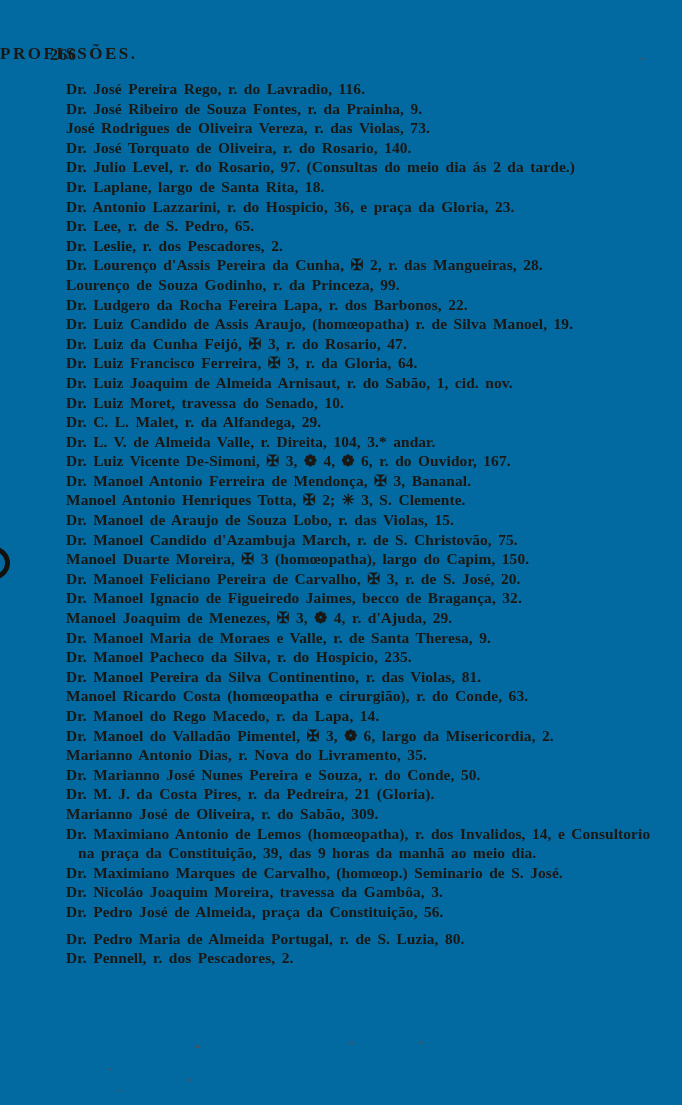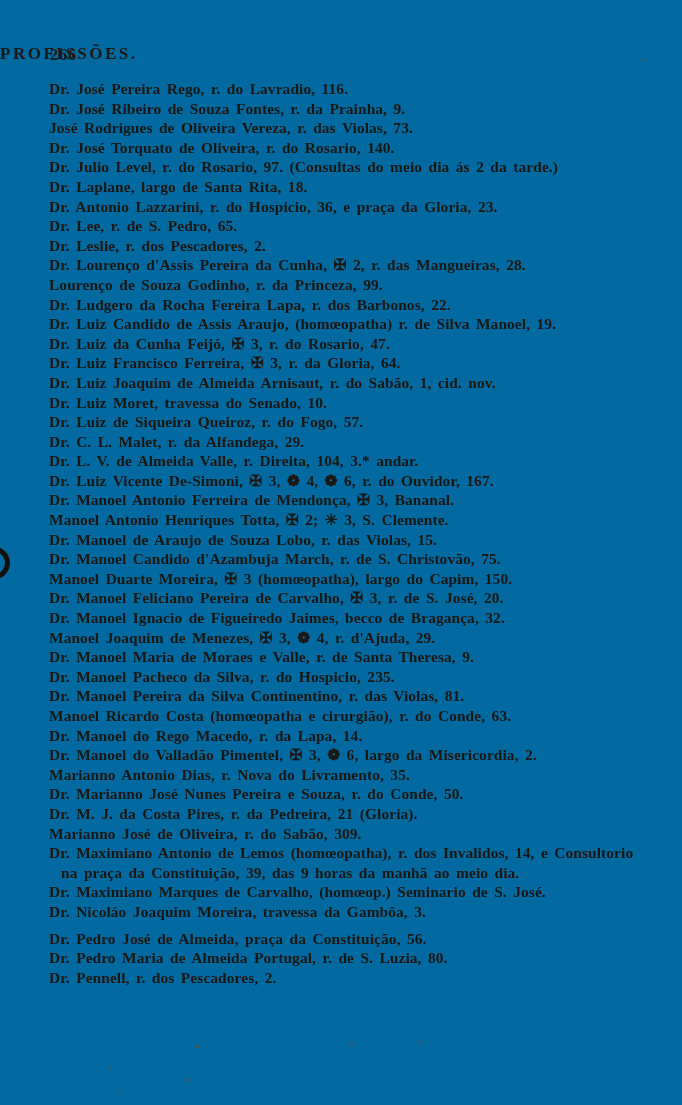--- a/index.html
+++ b/index.html
@@ -37,21 +37,21 @@
     right: 0;
     top: 0;
     text-align: left;
     font-weight: 700;
     font-size: 17px;
     letter-spacing: 2.5px;
   }
   .entries {
     position: absolute;
     top: 79px;
-    left: 49px;
+    left: 66px;
     width: 600px;
   }
   .entry {
     margin: 0;
     padding-left: 12px;
     text-indent: -12px;
     font-size: 15.4px;
     line-height: 19.6px;
     font-weight: 700;
     word-spacing: 2.5px;
@@ -102,21 +102,20 @@
       <p class="entry">Dr. Lee, r. de S. Pedro, 65.</p>
       <p class="entry">Dr. Leslie, r. dos Pescadores, 2.</p>
       <p class="entry">Dr. Lourenço d'Assis Pereira da Cunha, ✠ 2, r. das Mangueiras, 28.</p>
       <p class="entry">Lourenço de Souza Godinho, r. da Princeza, 99.</p>
       <p class="entry">Dr. Ludgero da Rocha Fereira Lapa, r. dos Barbonos, 22.</p>
       <p class="entry">Dr. Luiz Candido de Assis Araujo, (homœopatha) r. de Silva Manoel, 19.</p>
       <p class="entry">Dr. Luiz da Cunha Feijó, ✠ 3, r. do Rosario, 47.</p>
       <p class="entry">Dr. Luiz Francisco Ferreira, ✠ 3, r. da Gloria, 64.</p>
       <p class="entry">Dr. Luiz Joaquim de Almeida Arnisaut, r. do Sabão, 1, cid. nov.</p>
       <p class="entry">Dr. Luiz Moret, travessa do Senado, 10.</p>
-      <p class="entry">Dr. Luiz de Siqueira Queiroz, r. do Fogo, 57.</p>
       <p class="entry">Dr. C. L. Malet, r. da Alfandega, 29.</p>
       <p class="entry">Dr. L. V. de Almeida Valle, r. Direita, 104, 3.* andar.</p>
       <p class="entry">Dr. Luiz Vicente De-Simoni, ✠ 3, ❁ 4, ❁ 6, r. do Ouvidor, 167.</p>
       <p class="entry">Dr. Manoel Antonio Ferreira de Mendonça, ✠ 3, Bananal.</p>
       <p class="entry">Manoel Antonio Henriques Totta, ✠ 2; ✳ 3, S. Clemente.</p>
       <p class="entry">Dr. Manoel de Araujo de Souza Lobo, r. das Violas, 15.</p>
       <p class="entry">Dr. Manoel Candido d'Azambuja March, r. de S. Christovão, 75.</p>
       <p class="entry">Manoel Duarte Moreira, ✠ 3 (homœopatha), largo do Capim, 150.</p>
       <p class="entry">Dr. Manoel Feliciano Pereira de Carvalho, ✠ 3, r. de S. José, 20.</p>
       <p class="entry">Dr. Manoel Ignacio de Figueiredo Jaimes, becco de Bragança, 32.</p>

